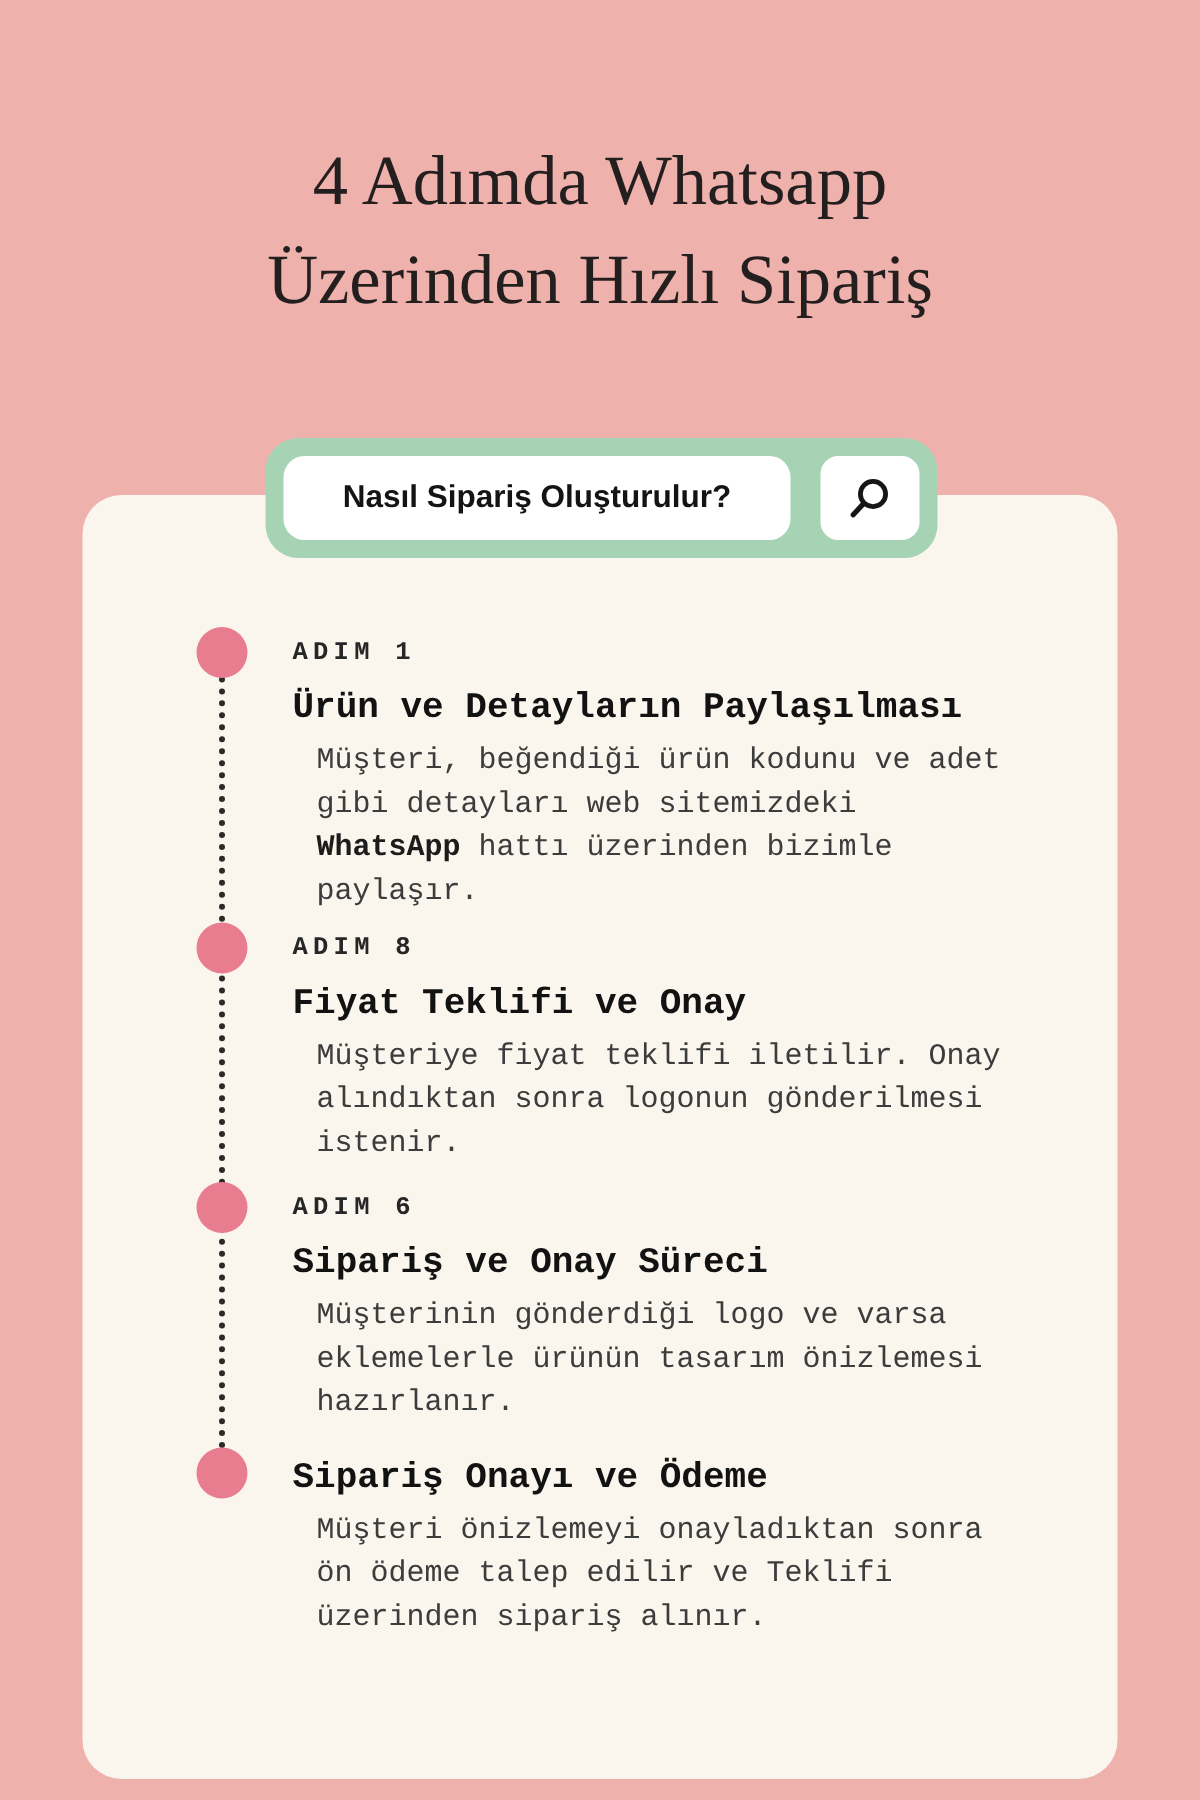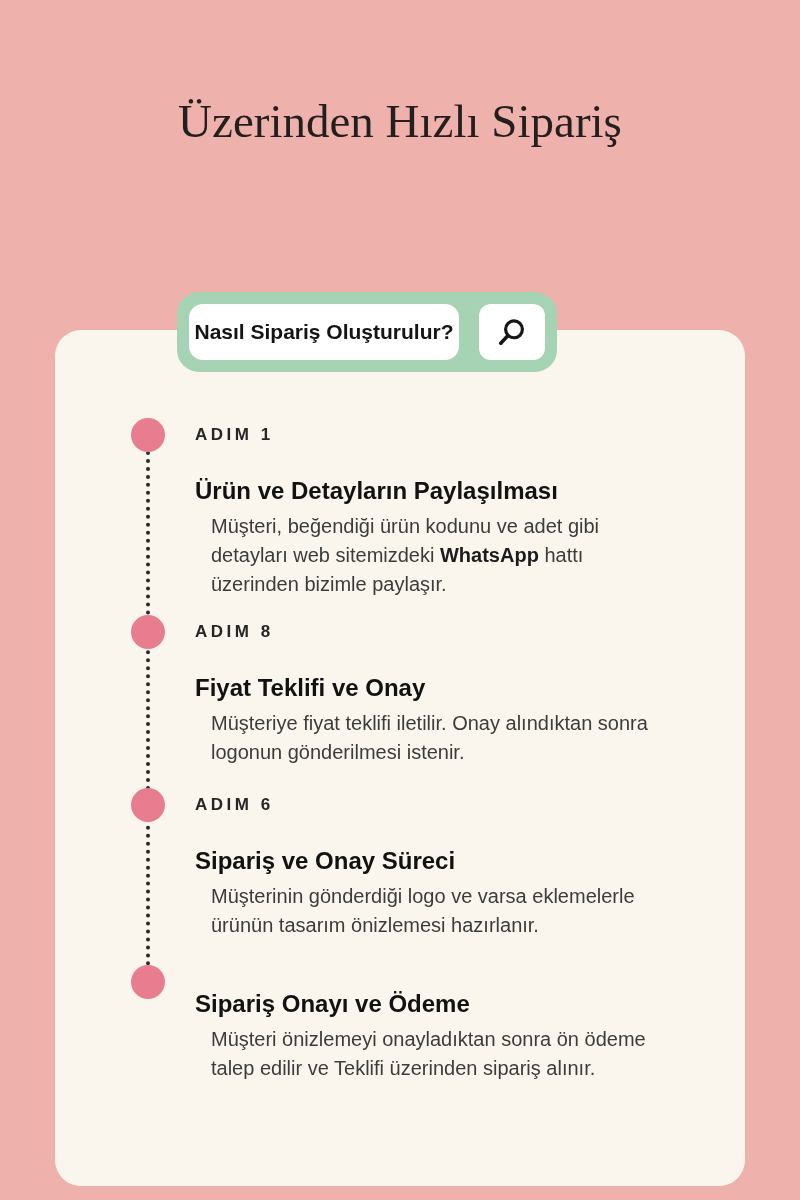--- a/index.html
+++ b/index.html
@@ -34,21 +34,21 @@
     top: 330px;
     bottom: 14px;
     background: var(--panel, #FAF6ED);
     border-radius: 26px;
   }
 
   .search {
     position: absolute;
     left: 177px;
     top: 292px;
-    width: 380px;
+    width: 448px;
     height: 80px;
     background: var(--search-green, #A7D3B5);
     border-radius: 22px;
     display: flex;
     align-items: center;
     gap: 20px;
     padding: 0 12px;
     box-sizing: border-box;
   }
   .search-q {
@@ -79,40 +79,40 @@
   .timeline-line {
     position: absolute;
     left: 146px;
     top: 435px;
     height: 547px;
     width: 0;
     border-left: 4px dotted #2a2a2a;
     z-index: 1;
   }
 
-  .step { position: absolute; left: 131px; width: 560px; z-index: 2; }
+  .step { position: absolute; left: 131px; width: 560px; z-index: 2; font-family: Liberation Mono, monospace; }
   .step .dot {
     position: absolute;
     left: 0; top: 0;
     width: 34px; height: 34px;
     border-radius: 50%;
     background: var(--dot-pink, #E97D90);
   }
   .step .content { margin-left: 64px; }
   .step-label {
     height: 34px;
     display: flex;
     align-items: center;
     font-size: 17px;
     letter-spacing: 3.5px;
     font-weight: 600;
     color: #262626;
   }
   .step-heading {
-    margin-top: 25px;
+    margin-top: 7px;
     font-size: 24px;
     font-weight: 700;
     color: #121212;
   }
   .step-body {
     margin: 7px 16px 0;
     font-size: 20px;
     line-height: 1.45;
     color: #3c3c3c;
     max-width: 505px;
@@ -123,20 +123,21 @@
   .step2 { top: 615px; }
   .step3 { top: 788px; }
   .step4 { top: 965px; }
 </style>
 </head>
 <body>
 
 <div class="poster">
 
   <div class="title">
+    <div>4 Adımda Whatsapp</div>
     <div>Üzerinden Hızlı Sipariş</div>
   </div>
 
   <div class="panel"></div>
 
   <div class="search">
     <div class="search-q">Nasıl Sipariş Oluşturulur?</div>
     <button class="search-btn">
       <svg viewBox="0 0 24 24" width="32" height="32" aria-hidden="true">
         <circle cx="13.5" cy="10" r="6.3" fill="none" stroke="#161616" stroke-width="2.4"></circle>

